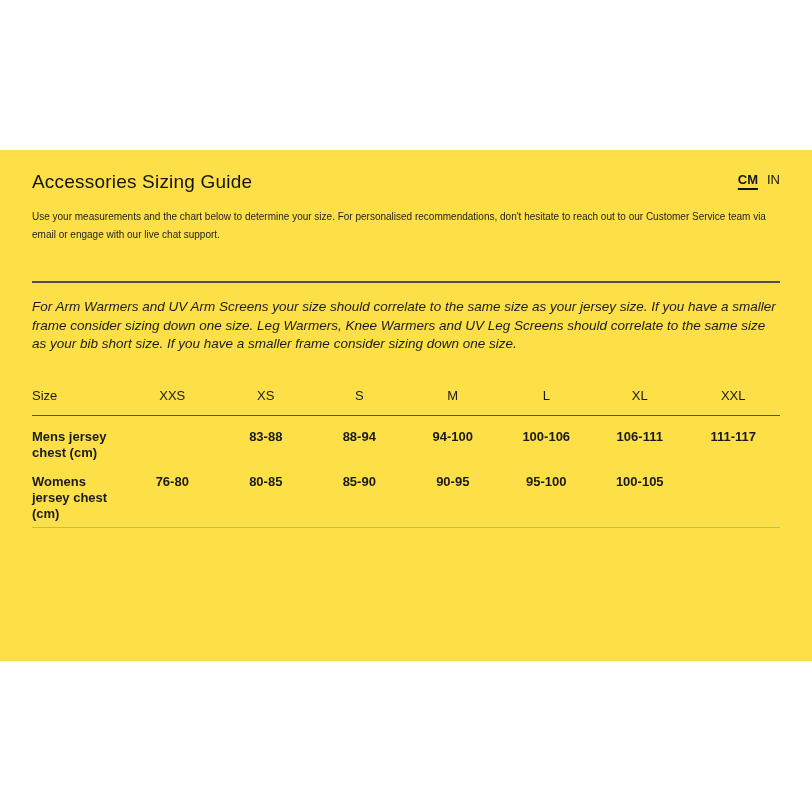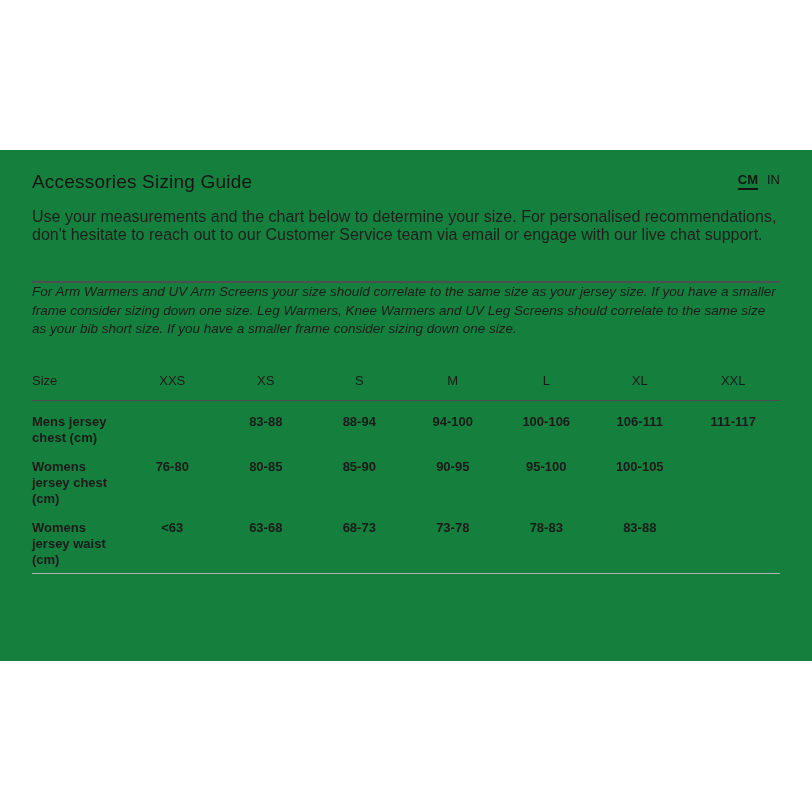--- a/index.html
+++ b/index.html
@@ -6,21 +6,21 @@
   html, body {
     margin: 0; padding: 0;
     width: 812px; height: 812px;
     background: #ffffff;
     font-family: "Liberation Sans", sans-serif;
     color: #1a1a1a;
   }
   .panel {
     margin-top: 150px;
     height: 511px;
-    background: #15803d;
+    background: #fde047;
     padding: 21px 32px 0 32px;
     overflow: hidden;
   }
   .panel-header {
     display: flex;
     justify-content: space-between;
     align-items: flex-start;
   }
   .title {
     margin: 0;
@@ -37,21 +37,21 @@
   }
   .unit { cursor: pointer; color: #141414; }
   .unit.active {
     font-weight: 700;
     text-decoration: underline;
     text-underline-offset: 4px;
     text-decoration-thickness: 1.5px;
   }
   .intro {
     margin: 15px 0 0 0;
-    font-size: 16px;
+    font-size: 10px;
     line-height: 18px;
     color: #1e1e1e;
   }
   hr.rule {
     border: 0;
     border-top: 1px solid #4f4f4f;
     margin: 0;
   }
   hr.rule-top { margin-top: 37px; }
   hr.rule-light {
@@ -62,21 +62,21 @@
     display: flex;
     justify-content: space-between;
     align-items: center;
     padding: 16px 0 17px 0;
     font-size: 14px;
     color: #171717;
     cursor: pointer;
   }
   .chevron { display: block; margin-right: 2px; }
   .note {
-    margin: 0 0 0 0;
+    margin: 15px 0 0 0;
     font-style: italic;
     font-size: 13.5px;
     line-height: 18.5px;
     color: #1c1c1c;
   }
   table.size-table {
     width: 100%;
     margin-top: 30px;
     border-collapse: collapse;
     table-layout: fixed;
@@ -148,28 +148,18 @@
       <tr>
         <td>Womens jersey chest (cm)</td>
         <td>76-80</td>
         <td>80-85</td>
         <td>85-90</td>
         <td>90-95</td>
         <td>95-100</td>
         <td>100-105</td>
         <td></td>
       </tr>
-      <tr>
-        <td>Womens jersey waist (cm)</td>
-        <td>&lt;63</td>
-        <td>63-68</td>
-        <td>68-73</td>
-        <td>73-78</td>
-        <td>78-83</td>
-        <td>83-88</td>
-        <td></td>
-      </tr>
     </tbody>
   </table>
 
   <hr class="rule rule-light">
 
 </div>
 
 </body></html>

